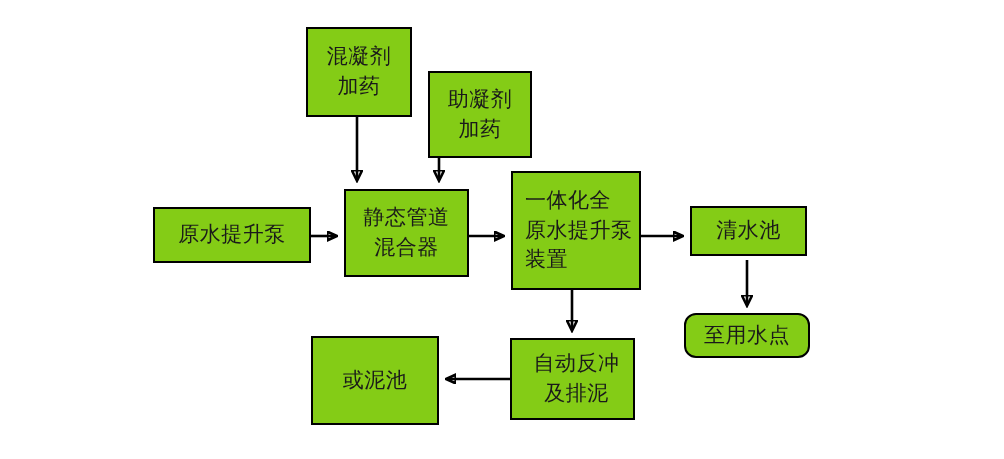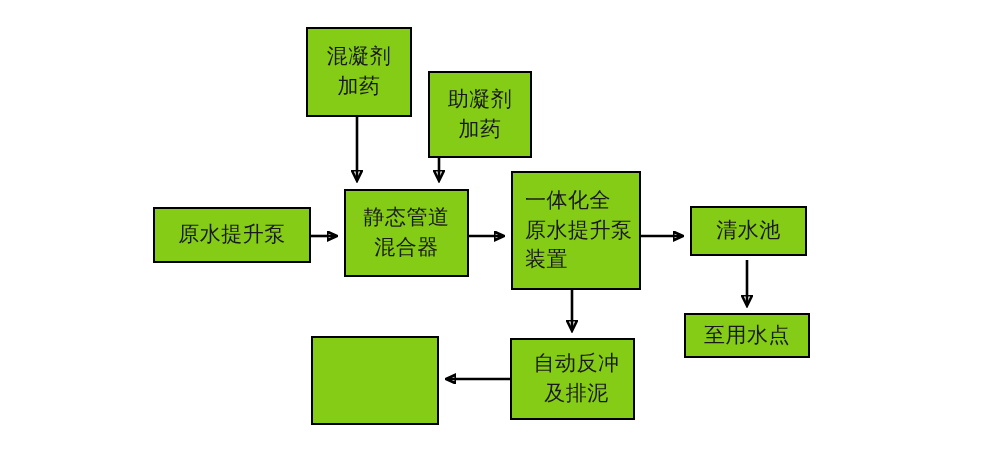--- a/index.html
+++ b/index.html
@@ -100,24 +100,25 @@
   <div class="node" style="left:511px; top:171px; width:130px; height:119px; align-items:flex-start; padding-left:12px;">
     <span class="line">一体化全</span>
     <span class="line">原水提升泵</span>
     <span class="line">装置</span>
   </div>
 
   <div class="node" style="left:690px; top:206px; width:117px; height:50px;">
     <span class="line">清水池</span>
   </div>
 
-  <div class="node" style="left:684px; top:313px; width:126px; height:45px;">
+  <div class="node" style="left:684px; top:313px; width:126px; height:45px;border-radius:12px;">
     <span class="line">至用水点</span>
   </div>
 
   <div class="node" style="left:510px; top:338px; width:125px; height:82px;padding-left:8px;">
     <span class="line">自动反冲</span>
     <span class="line">及排泥</span>
   </div>
 
   <div class="node" style="left:311px; top:336px; width:128px; height:89px;">
+    <span class="line">或泥池</span>
   </div>
 </div>
 
 </body></html>

